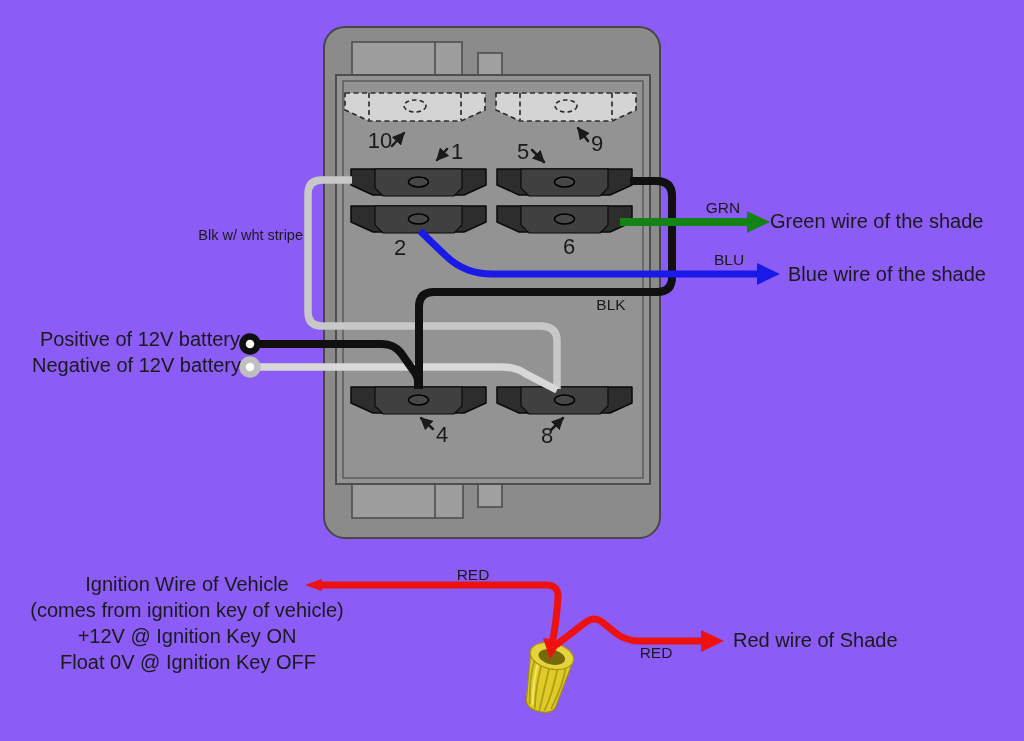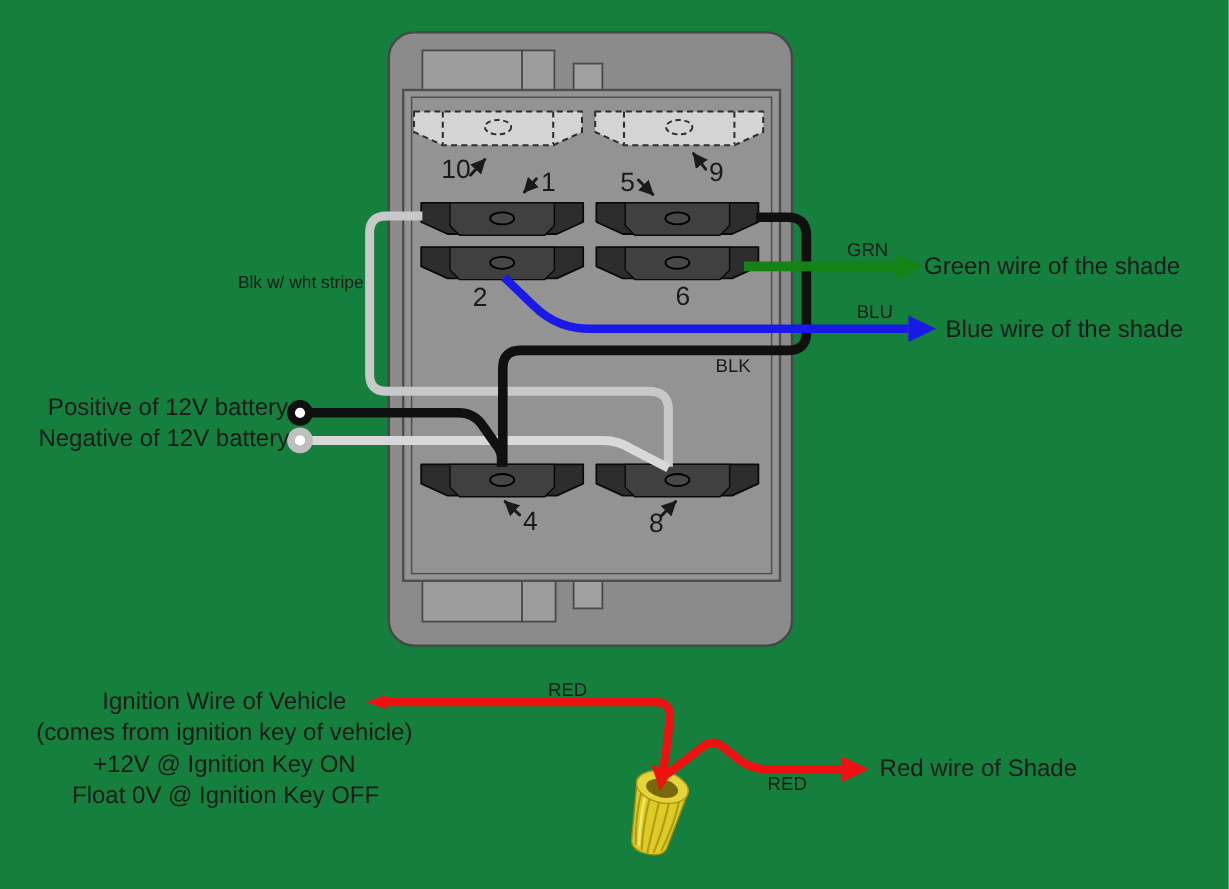--- a/index.html
+++ b/index.html
@@ -1,20 +1,20 @@
 <!DOCTYPE html>
 <html><head>
 <meta charset="utf-8">
 <style>
   html, body { margin: 0; padding: 0; background: #ffffff; }
   .canvas {
     position: relative;
     width: 1024px;
     height: 741px;
-    background: #15803d;
+    background: #8b5cf6;
     overflow: hidden;
   }
   svg text {
     font-family: "Liberation Sans", "DejaVu Sans", sans-serif;
     fill: #1a1a1a;
   }
   .t-big   { font-size: 20px; }
   .t-num   { font-size: 22px; }
   .t-tag   { font-size: 15.5px; }
   .t-small { font-size: 14.5px; }

